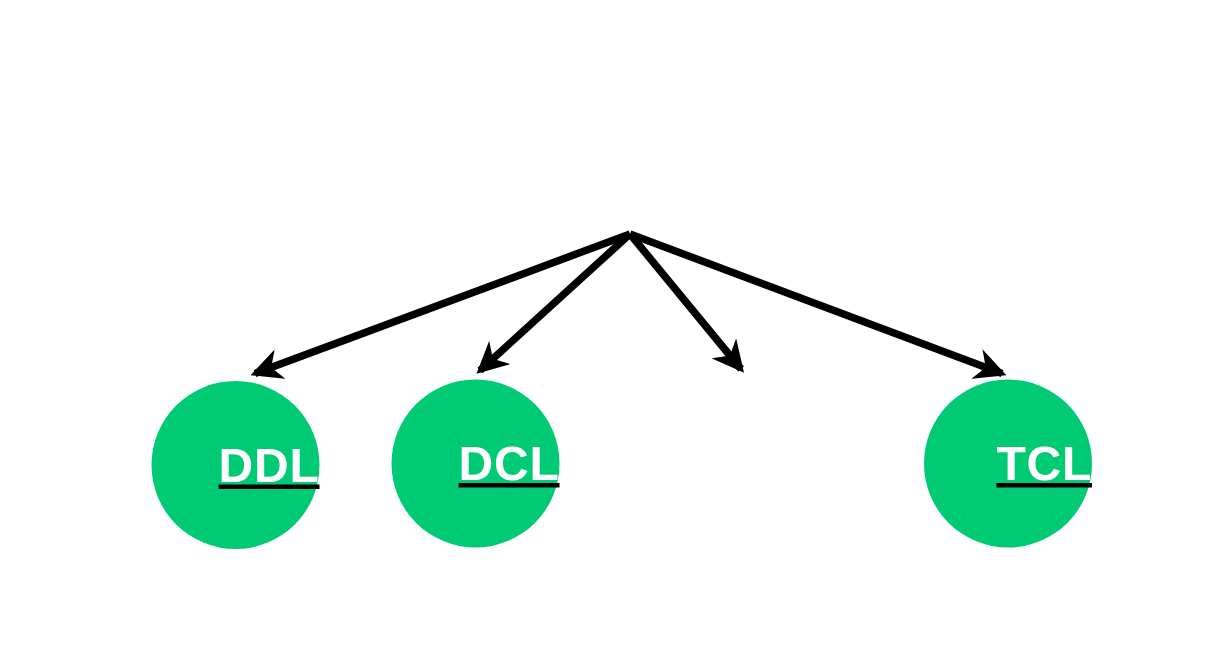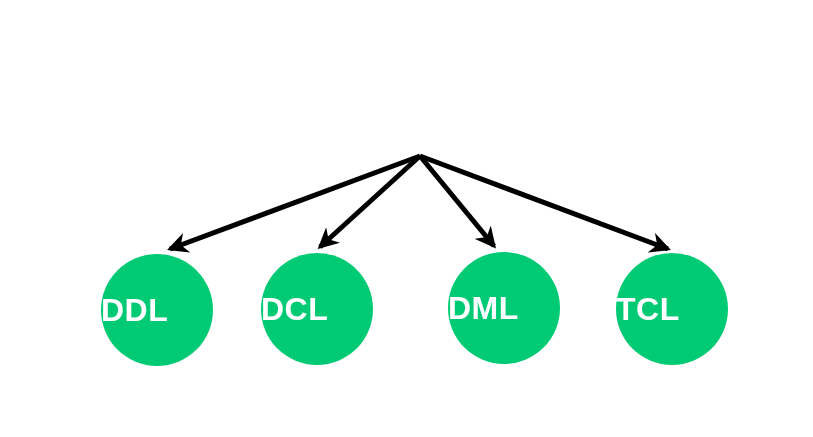--- a/index.html
+++ b/index.html
@@ -42,21 +42,22 @@
     font-weight: bold;
     letter-spacing: 0.5px;
   }
   .circle {
     position: absolute;
     width: 112px; height: 112px;
     border-radius: 50%;
     background: var(--node-fill);
     display: flex;
     align-items: center;
-    justify-content: flex-start;
+    justify-content: flex-end;
+    text-decoration: underline;
   }
   .circle .label {
     color: var(--text-color);
     font-size: 32px;
     font-weight: bold;
     letter-spacing: 0.5px;
   }
   .circle.ddl { left: 101px; top: 254px; }
   .circle.dcl { left: 261px; top: 253px; }
   .circle.dml { left: 448px; top: 252px; }
@@ -83,21 +84,18 @@
 
 
   <div class="circle ddl">
     <span class="label">DDL</span>
   </div>
 
   <div class="circle dcl">
     <span class="label">DCL</span>
   </div>
 
-  <div class="circle dml">
-    <span class="label">DML</span>
-  </div>
 
   <div class="circle tcl">
     <span class="label">TCL</span>
   </div>
 
 </div>
 
 </body></html>

